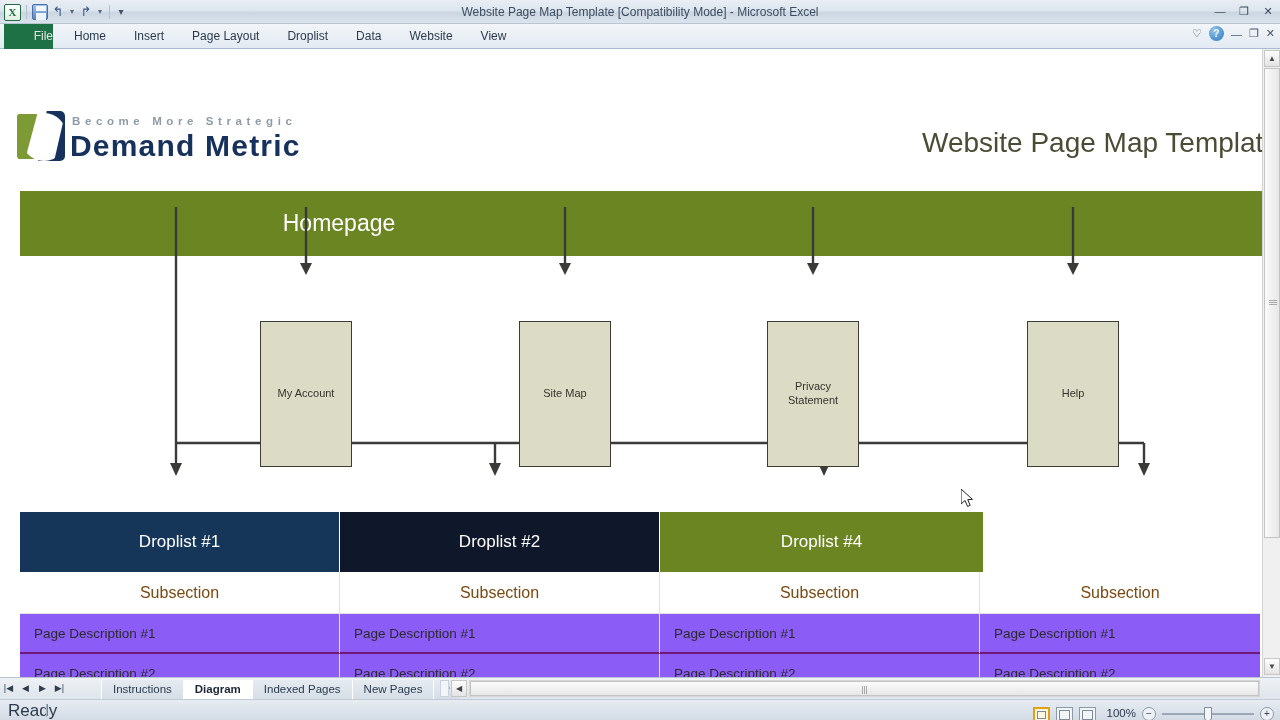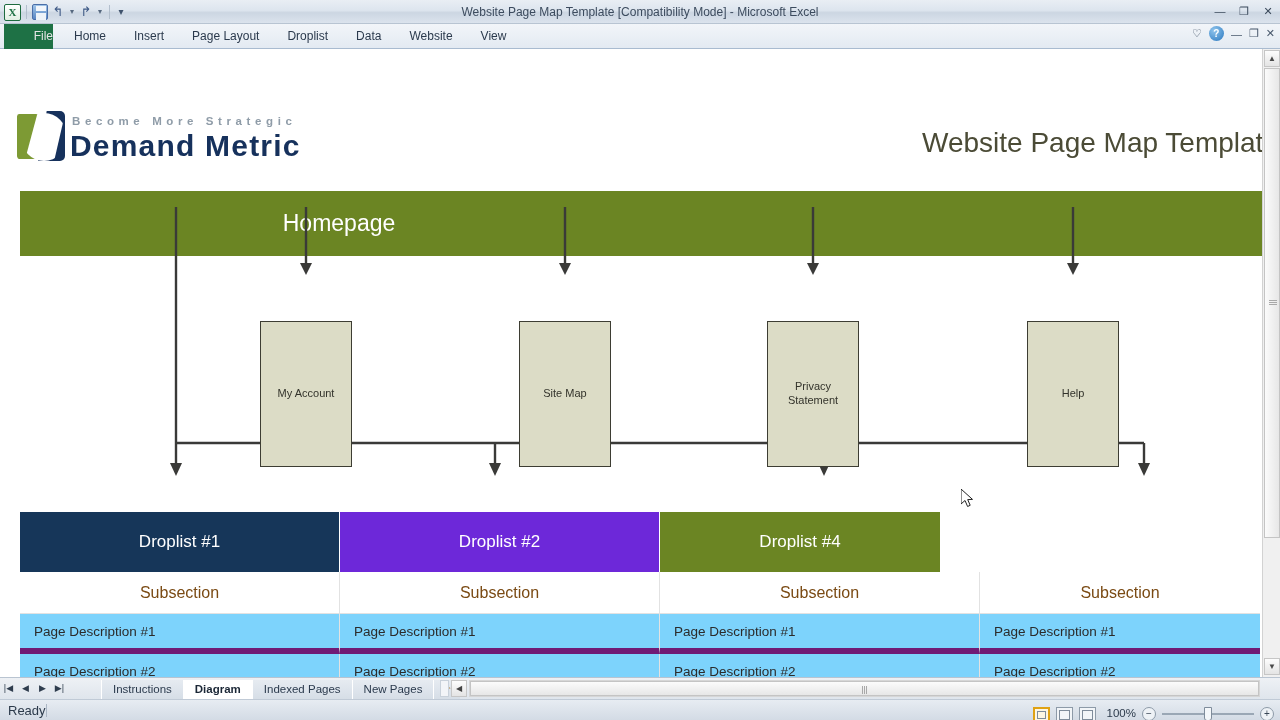--- a/index.html
+++ b/index.html
@@ -127,21 +127,21 @@
     border-right: 1px solid #ffffff;
   }
   .dl-sub {
     height: 42px; font-size: 16px; color: #7a4a13;
     display: flex; align-items: center; justify-content: center;
     background: #ffffff; border-right: 1px solid #e2e2e2; border-bottom: 1px solid #e2e2e2;
   }
   .dl-cell {
     height: 40px; font-size: 13.5px; color: #2b2b2b;
     display: flex; align-items: center; padding-left: 14px;
-    background: #7dd3fc; border-right: 1px solid #e2e2e2; border-bottom: 6px solid #701a75;
+    background: #8b5cf6; border-right: 1px solid #e2e2e2; border-bottom: 2px solid #701a75;
   }
 
   
   .vscroll {
     position: absolute; right: 0; top: 49px; width: 18px; height: 628px;
     background: #f0f0f0; border-left: 1px solid #d2d2d2;
   }
   .vs-btn {
     position: absolute; left: 1px; width: 16px; height: 17px;
     background: linear-gradient(to bottom,#fdfdfd,#e4e4e4); border: 1px solid #c6c6c6;
@@ -184,21 +184,21 @@
     content:""; position:absolute; left:50%; top:4px; margin-left:-3px; width:6px; height:8px;
     background: repeating-linear-gradient(to right,#a8a8a8 0 1px,transparent 1px 2px);
   }
 
   
   .statusbar {
     position: absolute; left: 0; top: 699px; width: 1280px; height: 21px;
     background: linear-gradient(to bottom,#e7ecf2,#d3dbe5);
     border-top: 1px solid #c0cad6;
   }
-  .status-text { position:absolute; left:8px; top:0; line-height:21px; font-size:13px; color:#2c3a4b; }
+  .status-text { position:absolute; left:8px; top:0; line-height:21px; font-size:17px; color:#2c3a4b; }
   .status-sep { position:absolute; left:46px; top:4px; width:1px; height:13px; background:#aab6c4; }
   .status-right { position:absolute; right:6px; top:7px; display:flex; align-items:flex-start; gap:6px; }
   .viewbtn { width:17px; height:16px; border:1px solid #8d9aa8; background:#f2f5f8; position:relative; }
   .viewbtn.active { border:2px solid #e0a213; background:#fdf6e3; }
   .viewbtn i { position:absolute; left:2px; top:2px; right:2px; bottom:2px; border:1px solid #7f8c9b; display:block; }
   .zoomlabel { font-size:11.5px; color:#2c3a4b; min-width:34px; text-align:right; }
   .zcirc { width:14px; height:14px; border-radius:50%; border:1px solid #8d9aa8; background:#eef2f6; font-size:10px; color:#3a4757; text-align:center; line-height:12px; }
   .ztrack { width:92px; height:14px; position:relative; }
   .ztrack::before { content:""; position:absolute; left:0; top:6px; width:92px; height:2px; background:#9aa7b5; }
   .zthumb { position:absolute; left:42px; top:0; width:8px; height:14px; background:#f4f7fa; border:1px solid #7f8c9b; border-radius:0 0 3px 3px; }
@@ -303,24 +303,24 @@
   <div class="lvl2" style="left:767px; top:272px;">
     <span style="white-space:pre-line">Privacy
 Statement</span>
   </div>
 
   <div class="dl-table">
     <div class="dl-row">
       <div class="dl-head" style="width:320px;background:#163659">
           <span>Droplist #1</span>
         </div>
-      <div class="dl-head" style="width:320px;background:#6d28d9">
+      <div class="dl-head" style="width:320px;background:#0f172a">
           <span>Droplist #2</span>
         </div>
-      <div class="dl-head" style="width:280px;background:#6b8523;border-right:none">
+      <div class="dl-head" style="width:323px;background:#6b8523;border-right:none">
           <span>Droplist #4</span>
         </div>
     </div>
     <div class="dl-row">
       <div class="dl-sub" style="width:320px">
           <span>Subsection</span>
         </div>
       <div class="dl-sub" style="width:320px">
           <span>Subsection</span>
         </div>

